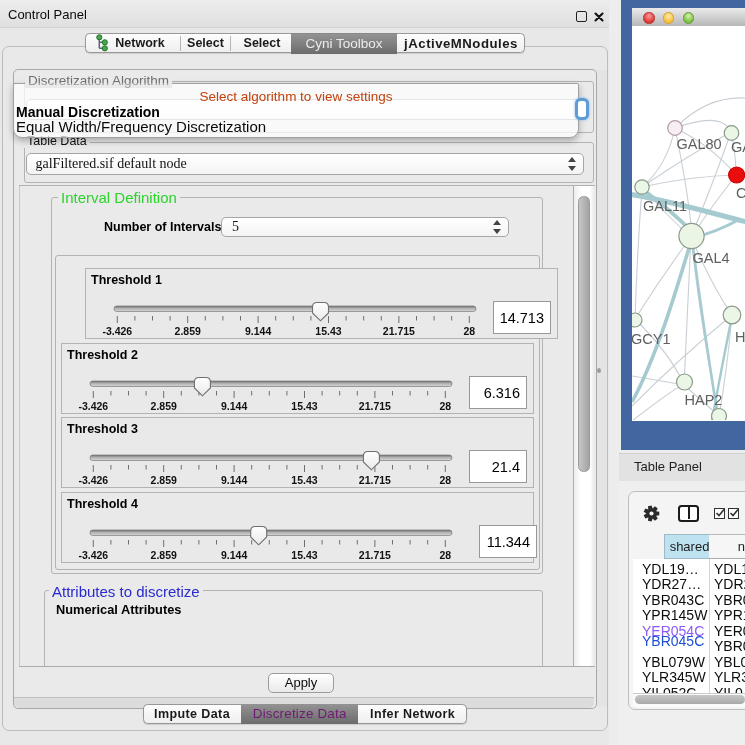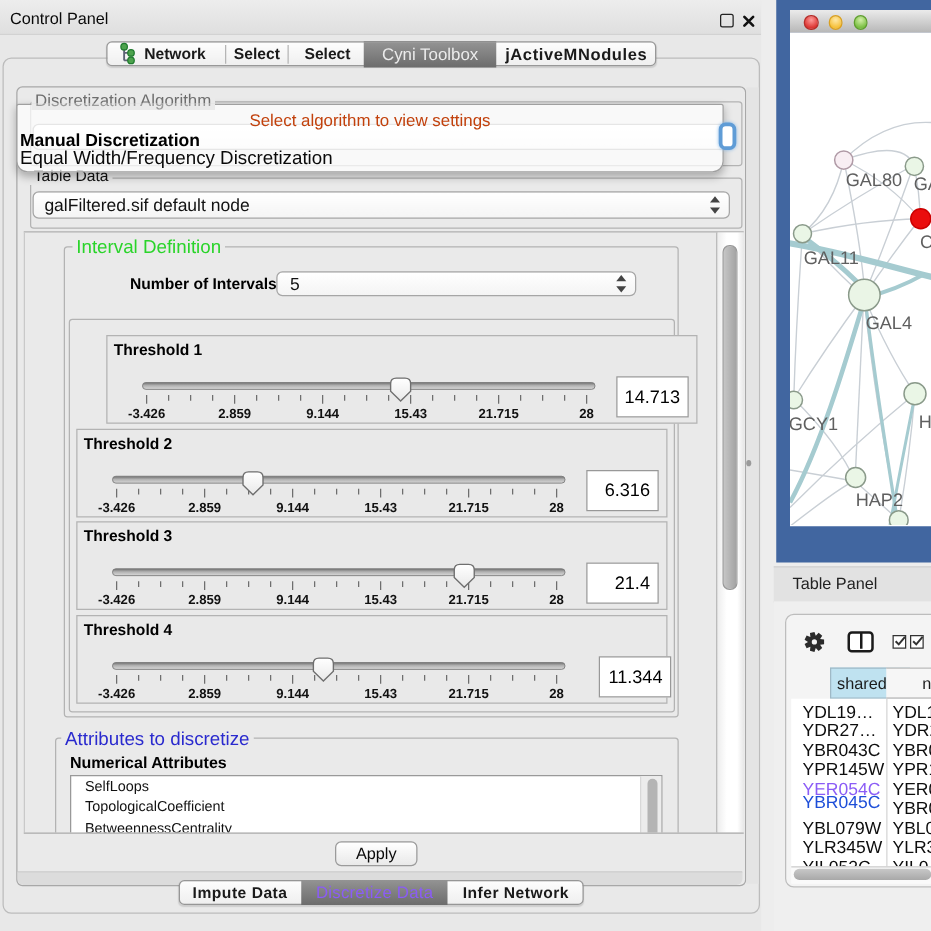--- a/index.html
+++ b/index.html
@@ -2,21 +2,21 @@
 <html><head><meta charset="utf-8">
 <style>
 html,body{margin:0;padding:0;}
 body{width:745px;height:745px;position:relative;overflow:hidden;
   font-family:"Liberation Sans",sans-serif;background:#ececec;}
 .a{position:absolute;}
 .fs{position:absolute;border:1px solid #b3b3b3;border-radius:3px;}
 .fst{position:absolute;font-size:15px;line-height:15px;padding:0 3px;background:#eaeaea;white-space:nowrap;}
 .combo{position:absolute;background:linear-gradient(#ffffff,#f4f4f4);border:1px solid #a6a6a6;border-radius:5px;
   font-size:14px;color:#111;white-space:nowrap;}
-.ctext{position:absolute;left:10px;top:50%;transform:translateY(-50%);}
+.ctext{position:absolute;left:10px;top:50%;transform:translateY(-50%);font-family:Liberation Serif, serif;}
 .arrUp{position:absolute;width:0;height:0;border-left:4px solid transparent;border-right:4px solid transparent;border-bottom:5px solid #444;}
 .arrDn{position:absolute;width:0;height:0;border-left:4px solid transparent;border-right:4px solid transparent;border-top:5px solid #444;}
 .thrbox{position:absolute;border:1px solid #b3b3b3;background:#e9e9e9;}
 .vbox{position:absolute;background:#fff;border:1px solid #989898;color:#000;text-align:right;}
 .t12{font-size:12.5px;color:#111;white-space:nowrap;}
 .b12{font-size:12.5px;font-weight:700;color:#000;white-space:nowrap;}
 </style></head><body>
 
 <div class="a" style="left:0;top:0;width:609px;height:745px;background:#e8e8e8;"></div>
 <div class="a" style="left:0;top:0;width:609px;height:27px;background:linear-gradient(#ededed,#dfdfdf);border-bottom:1px solid #d2d2d2;"></div>
@@ -259,40 +259,33 @@
         <text x="383.3" y="65.5" font-size="10.5" font-weight="700" fill="#111" text-anchor="middle" font-family="Liberation Sans">28</text>
         <g transform="translate(187.9,32.5)">
           <path d="M0.8 11.5 L0.8 5.5 Q0.8 1 5.3 1 L12.3 1 Q16.8 1 16.8 5.5 L16.8 11.5 L8.8 19.3 Z" fill="url(#th)" stroke="#6f6f6f" stroke-width="1.1"></path>
         </g>
       </svg>
 <div class="vbox" style="left:407px;top:32px;width:50px;height:31px;line-height:33px;padding-right:6px;font-size:14.5px;margin-left:10px;">11.344</div>
 </div>
 <div class="fs" style="left:25px;top:404px;width:497px;height:95px;"></div>
 <div class="fst" style="left:30px;top:397.5px;color:#2a2ace;">Attributes to discretize</div>
 <div class="a b12" style="left:37px;top:415.5px;font-size:12.8px;">Numerical Attributes</div>
-<div class="a" style="left:37px;top:434px;width:472px;height:60px;background:#fff;border:1px solid #999;">
-      <div class="t12" style="position:absolute;left:11px;top:2.5px;font-size:11.5px;">SelfLoops</div>
-      <div class="t12" style="position:absolute;left:11px;top:19px;font-size:11.5px;">TopologicalCoefficient</div>
-      <div class="t12" style="position:absolute;left:11px;top:35.5px;font-size:11.5px;">BetweennessCentrality</div>
-      <div style="position:absolute;right:0;top:0;width:16px;height:60px;background:#ececec;border-left:1px solid #d8d8d8;"></div>
-      <div style="position:absolute;right:3.5px;top:1.5px;width:8px;height:58px;background:#b4b4b4;border-radius:4.5px;"></div>
-    </div>
 </div>
 <div class="a" style="left:573px;top:186px;width:1px;height:480px;background:#adadad;"></div>
 <div class="a" style="left:574px;top:186px;width:21px;height:480px;background:linear-gradient(to right,#ededed,#ffffff 35%,#ffffff 75%,#e8e8e8);"></div>
 <div class="a" style="left:577.5px;top:196px;width:10.5px;height:274px;border-radius:5.5px;background:linear-gradient(to right,#c6c6c6,#a3a3a3);border:0.5px solid #9a9a9a;"></div>
 <div class="a" style="left:19px;top:666px;width:576px;height:1px;background:#ababab;"></div>
 <div class="a" style="left:268px;top:673px;width:64px;height:17.5px;background:linear-gradient(#ffffff,#e9e9e9);border:1px solid #9b9b9b;border-radius:5px;display:flex;align-items:center;justify-content:center;font-size:13px;color:#0a0a0a;">Apply</div>
 <div class="a" style="left:14px;top:697px;width:580px;height:10px;background:#dcdcdc;border-top:1px solid #c0c0c0;border-radius:0 0 5px 5px;"></div>
 <div class="a" style="left:143.4px;top:704px;width:321.4px;height:17.8px;background:linear-gradient(#fdfdfd,#efefef);border:1px solid #969696;border-radius:4.5px;box-shadow:0 1px 1px rgba(0,0,0,0.12);"></div>
 <div class="a" style="left:240.7px;top:704px;width:117.8px;height:19.8px;background:linear-gradient(#939393,#6c6c6c);"></div>
 <div class="a" style="left:143.4px;top:704px;width:97.3px;height:19.8px;display:flex;align-items:center;justify-content:center;font-size:12.5px;font-weight:700;color:#1a1a1a;white-space:nowrap;">
     <span style="letter-spacing:0.4px;">Impute Data</span>
   </div>
-<div class="a" style="left:240.7px;top:704px;width:118px;height:19.8px;display:flex;align-items:center;justify-content:center;font-size:12.5px;font-weight:400;color:#8b5cf6;white-space:nowrap;">
+<div class="a" style="left:240.7px;top:704px;width:118px;height:19.8px;display:flex;align-items:center;justify-content:center;font-size:12.5px;font-weight:400;color:#701a75;white-space:nowrap;">
     <span style="letter-spacing:0.2px;font-size:13.4px;">Discretize Data</span>
   </div>
 <div class="a" style="left:358.5px;top:704px;width:108.3px;height:19.8px;display:flex;align-items:center;justify-content:center;font-size:12.5px;font-weight:700;color:#1a1a1a;white-space:nowrap;">
     <span style="letter-spacing:0.4px;">Infer Network</span>
   </div>
 <div class="a" style="left:13px;top:83px;width:564px;height:53px;background:rgba(255,255,255,0.72);border:1px solid #a0a0a0;border-radius:2px 2px 9px 9px;box-shadow:0 3px 7px rgba(0,0,0,0.28);"></div>
 <div class="a" style="left:16px;top:104px;font-size:14px;font-weight:700;color:#000;white-space:nowrap;">Manual Discretization</div>
 <div class="a" style="left:16px;top:118px;font-size:15px;color:#0a0a0a;white-space:nowrap;">Equal Width/Frequency Discretization</div>
 <div class="a" style="left:25px;top:74px;font-size:13.5px;line-height:14px;color:#6e6e6e;clip-path:inset(0 0 5px 0);white-space:nowrap;background:#eaeaea;padding:0 3px;">Discretization Algorithm</div>
 <div class="a" style="left:25px;top:74px;font-size:13.5px;line-height:14px;color:#9a9a9a;clip-path:inset(9px 0 0 0);white-space:nowrap;background:#eaeaea;padding:0 3px;">Discretization Algorithm</div>

